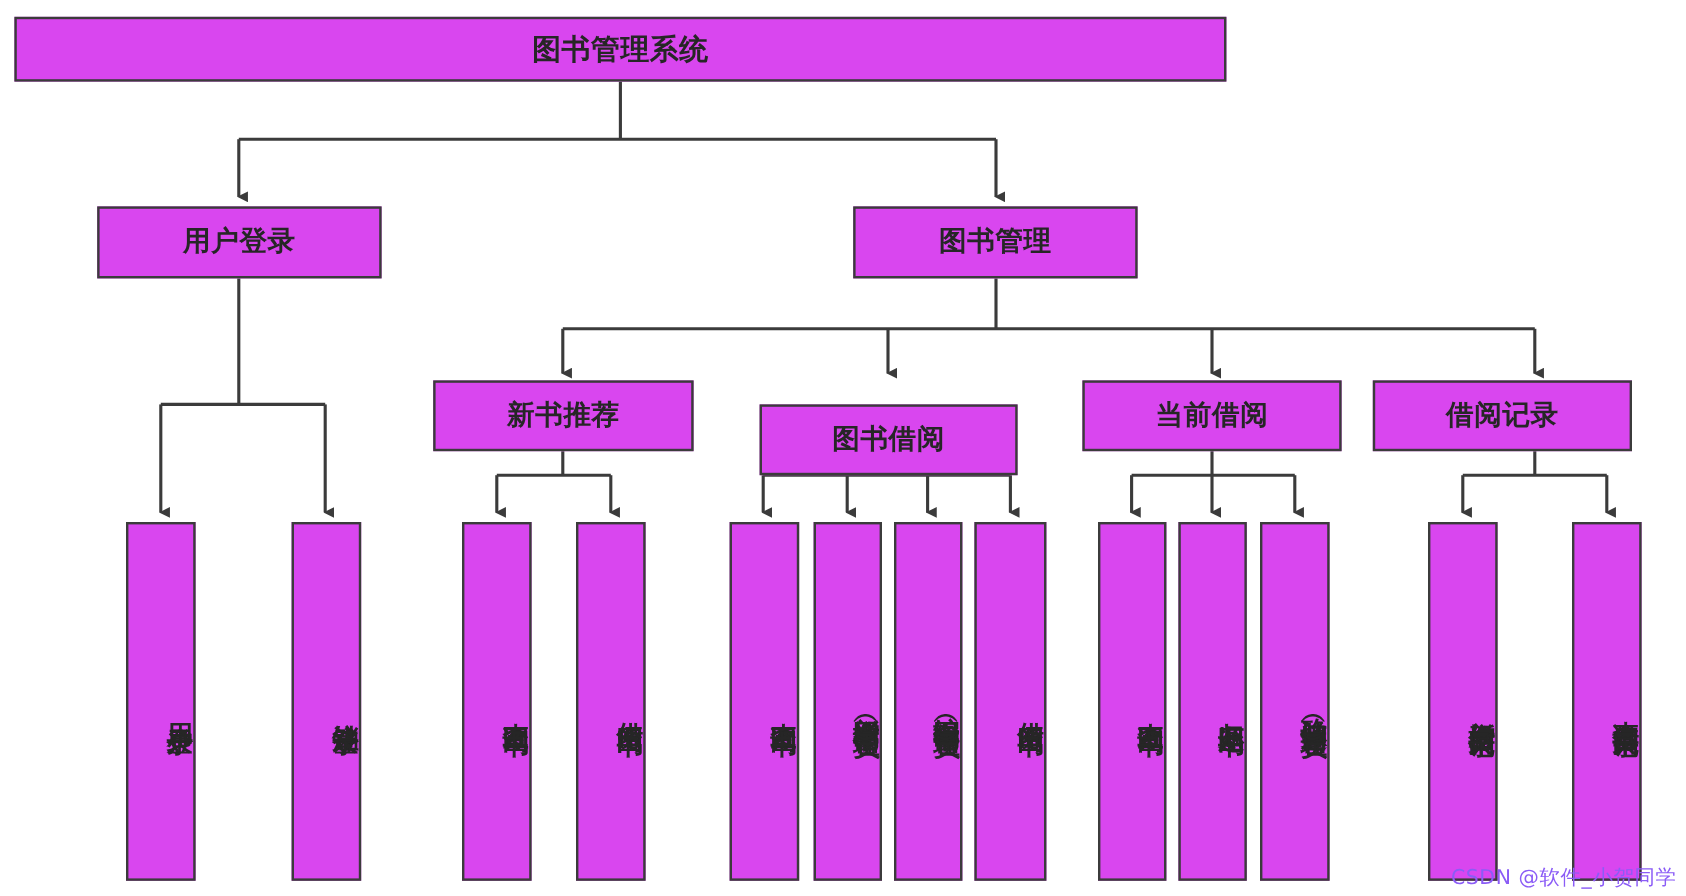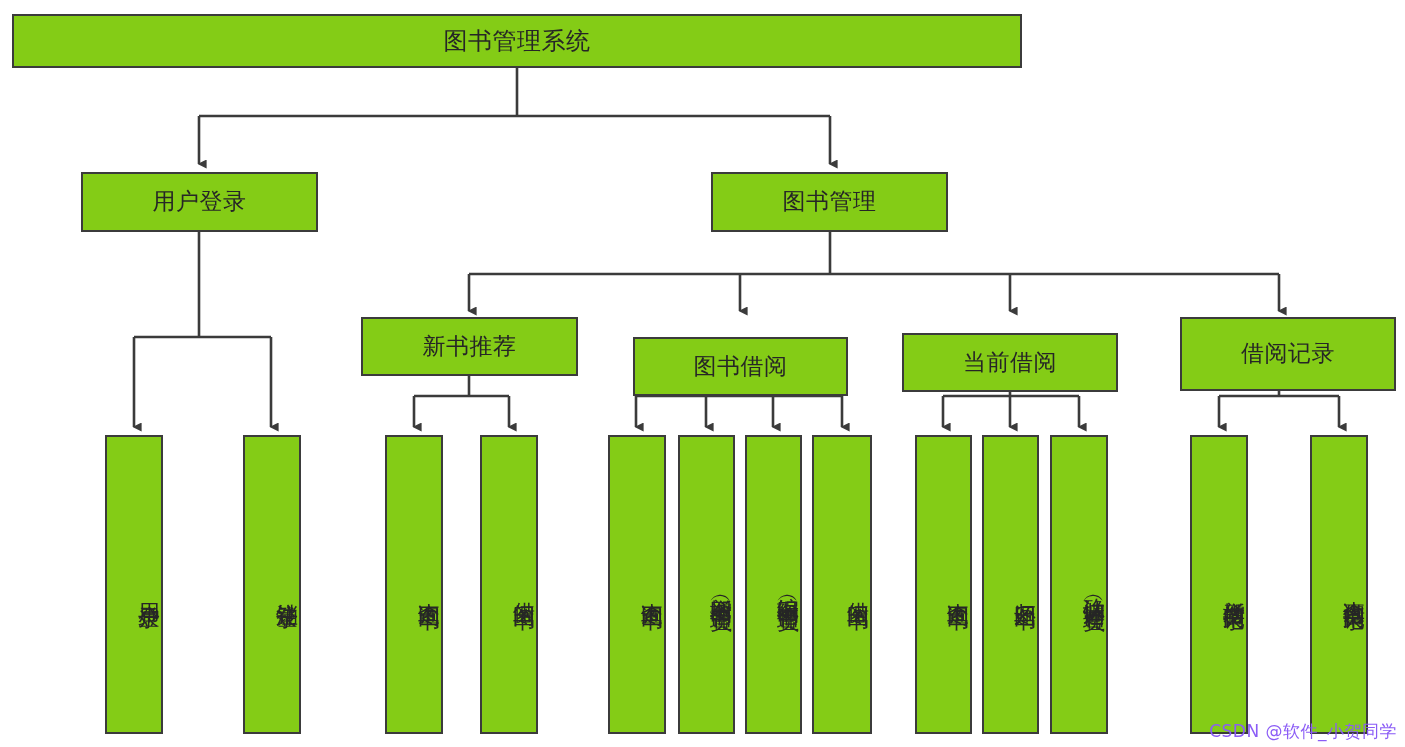--- a/index.html
+++ b/index.html
@@ -22,26 +22,27 @@
     left: 0;
     top: 0;
     width: 1405px;
     height: 747px;
     pointer-events: none;
   }
   .node {
     position: absolute;
     box-sizing: border-box;
     border: 2.5px solid #3b3b3b;
-    background: #84cc16;
+    background: #d946ef;
     display: flex;
     align-items: center;
     justify-content: center;
     color: #262626;
     line-height: 1.12;
+    font-weight: bold;
   }
   .node.horiz {
     font-size: 23px;
     letter-spacing: 0.5px;
   }
   .node.vert {
     writing-mode: vertical-rl;
     text-orientation: upright;
     font-size: 22px;
     letter-spacing: 2px;
@@ -128,23 +129,23 @@
   <div class="node horiz" id="title-node" style="left:12px; top:14px; width:1010px; height:54px;">图书管理系统</div>
 
   <div class="node horiz" style="left:81px; top:172px; width:237px; height:60px;">用户登录</div>
 
   <div class="node horiz" style="left:361px; top:317px; width:217px; height:59px;">新书推荐</div>
 
   <div class="node horiz" style="left:711px; top:172px; width:237px; height:60px;">图书管理</div>
 
   <div class="node horiz" style="left:633px; top:317px; width:215px; height:59px;margin-top:20px;">图书借阅</div>
 
-  <div class="node horiz" style="left:902px; top:317px; width:216px; height:59px;margin-top:16px;">当前借阅</div>
+  <div class="node horiz" style="left:902px; top:317px; width:216px; height:59px;">当前借阅</div>
 
-  <div class="node horiz" style="left:1180px; top:317px; width:216px; height:74px;">借阅记录</div>
+  <div class="node horiz" style="left:1144px; top:317px; width:216px; height:59px;">借阅记录</div>
 
   <div class="node vert" style="left:105px; top:435px; width:58px; height:299px;">
     <span class="vtext">用户登录</span>
   </div>
 
   <div class="node vert" style="left:243px; top:435px; width:58px; height:299px;">
     <span class="vtext">注销登录</span>
   </div>
 
   <div class="node vert" style="left:385px; top:435px; width:58px; height:299px;">

